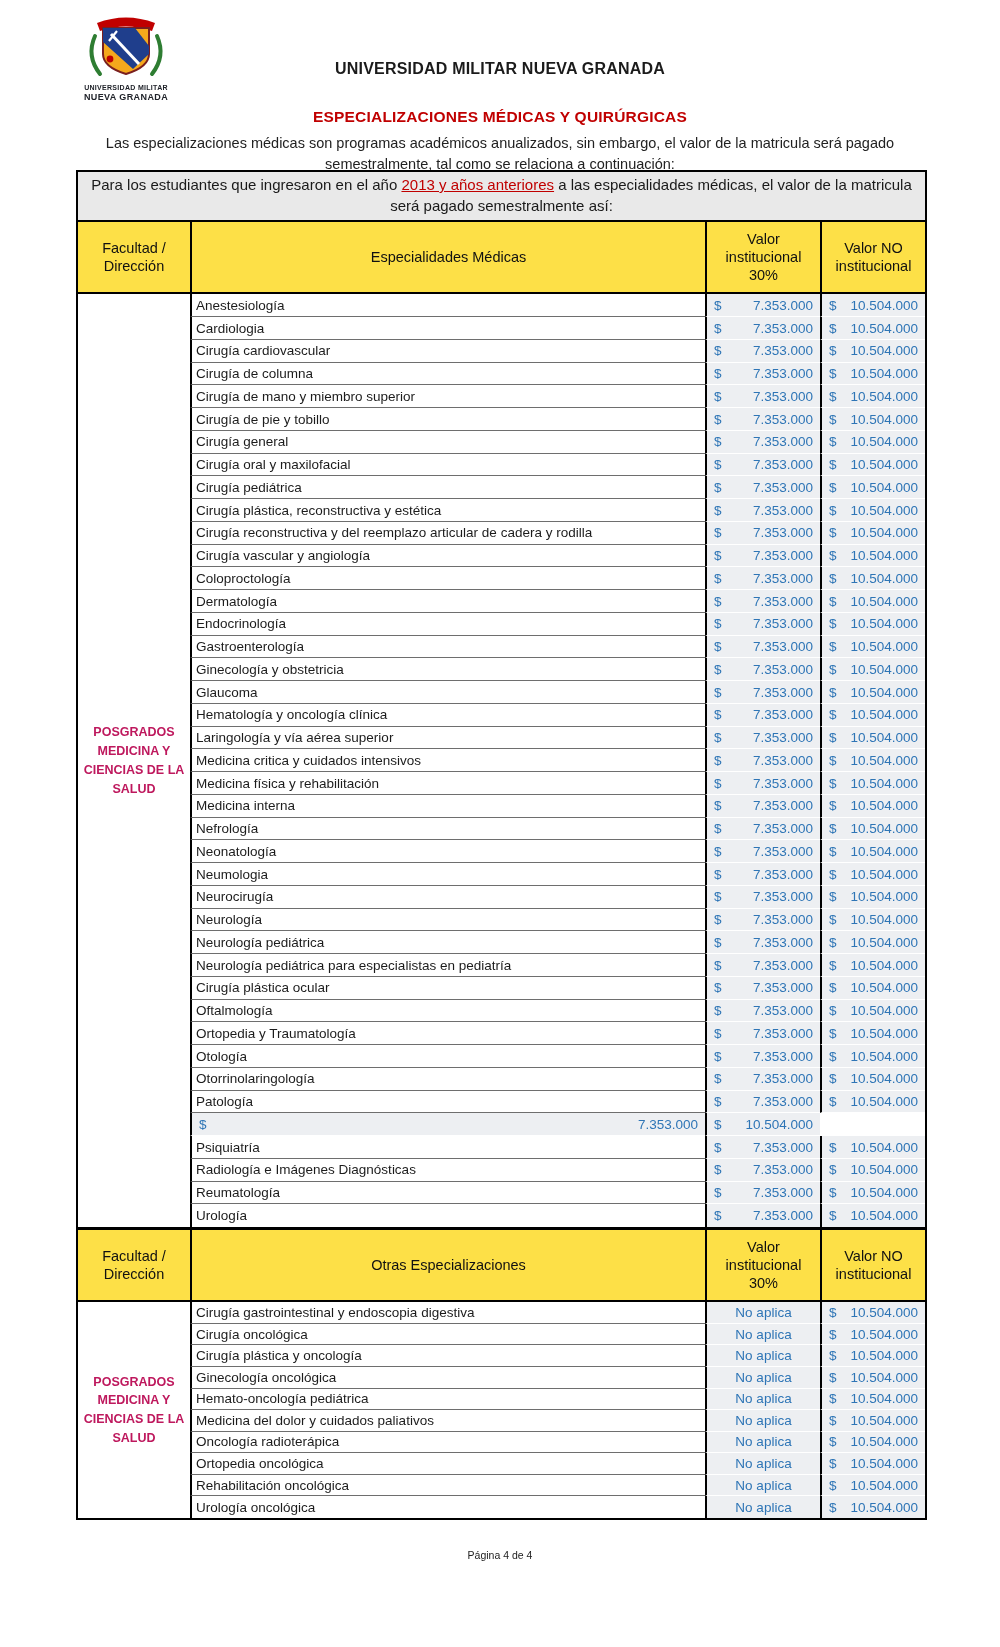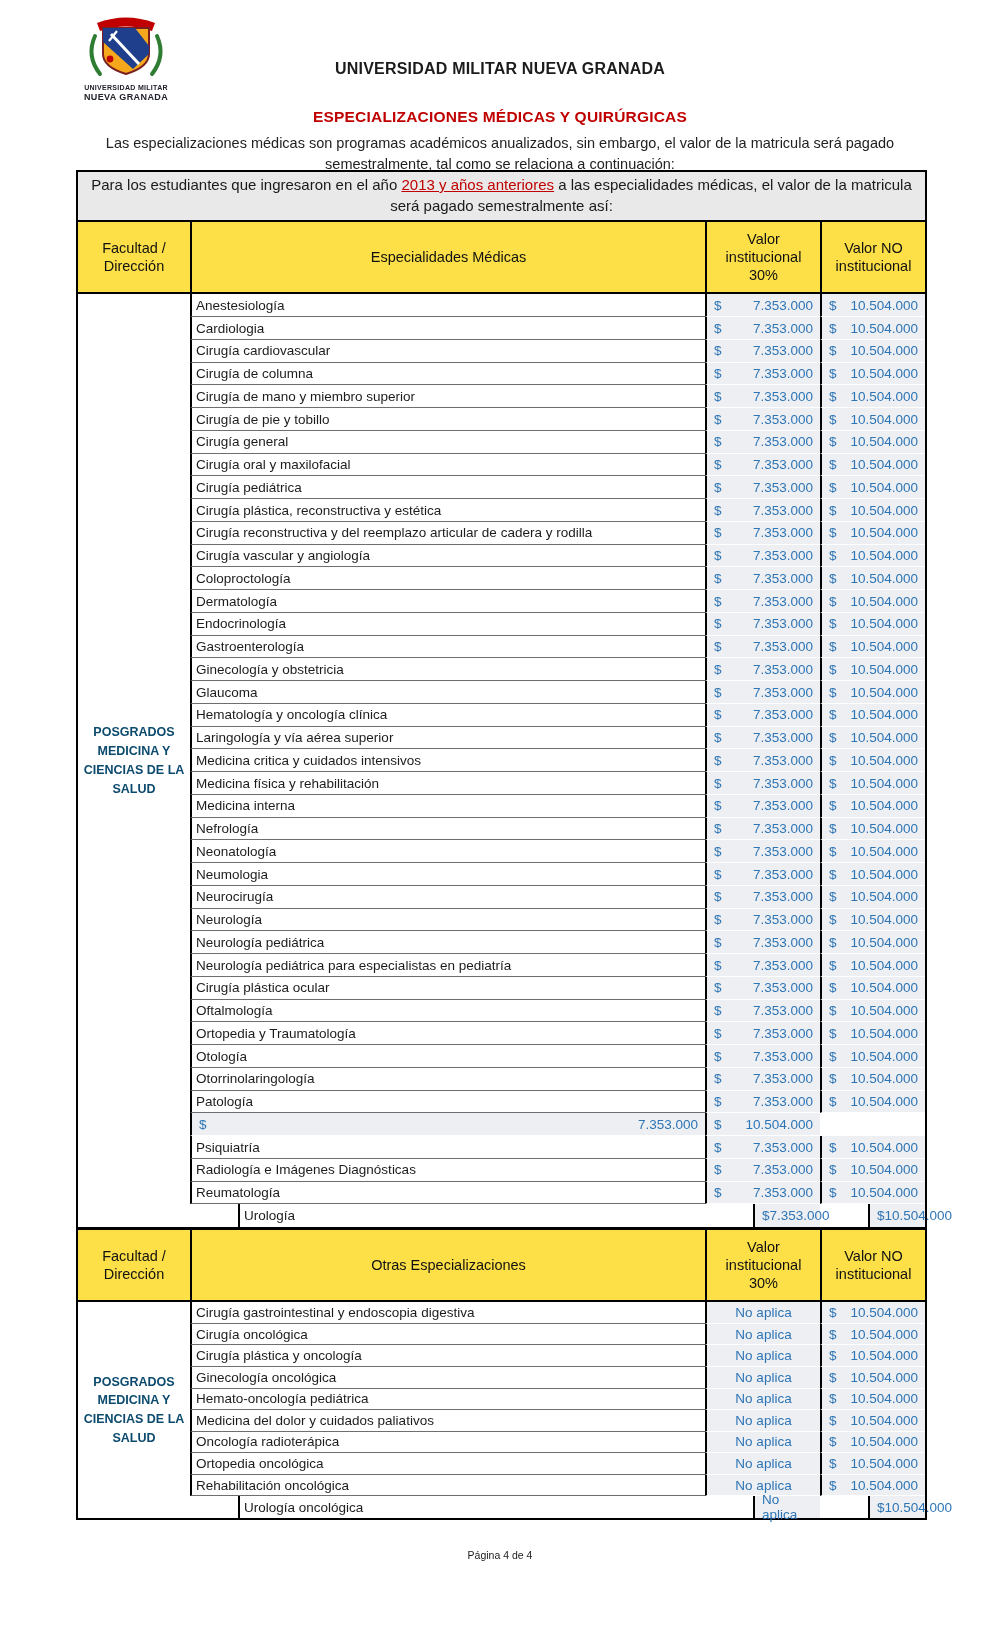--- a/index.html
+++ b/index.html
@@ -26,29 +26,29 @@
   .thead.second{border-top:3px solid #000;border-bottom:2.5px solid #000;}
   .thead .hcell{min-height:66px;display:flex;align-items:center;justify-content:center;
                 text-align:center;font-size:14.5px;color:#111;padding:2px 4px;line-height:1.25;}
   .thead .hcell.vline{border-left:2px solid #000;}
 
   .tbody{display:grid;grid-template-columns:112px 1fr 115px 105px;}
   #t1body{grid-auto-rows:22.75px;}
   #t2body{grid-auto-rows:21.6px;}
   .cell{box-sizing:border-box;}
   .cell.faculty{grid-column:1;display:flex;align-items:center;justify-content:center;
-                text-align:center;font-weight:bold;font-size:12.5px;line-height:1.5;padding:0 4px;color:#0c4a6e;}
+                text-align:center;font-weight:bold;font-size:12.5px;line-height:1.5;padding:0 4px;color:#be185d;}
   .cell.name{grid-column:2;border-left:2px solid #000;border-bottom:1px solid #6e6e6e;
              display:flex;align-items:center;padding:0 4px;font-size:13.5px;color:#1c1c1c;
              white-space:nowrap;overflow:hidden;}
   .cell.money{background:#edeff2;border-left:2px solid #000;border-bottom:1px solid #ffffff;
               display:flex;align-items:center;justify-content:space-between;
               padding:0 7px;font-size:13.5px;color:#2E75B6;}
   .cell.money.na{justify-content:center;}
-  .tbody .cell:nth-last-child(-n+3){border-bottom:none;margin-left:48px;}
+  .tbody .cell:nth-last-child(-n+3){border-bottom:none;}
 
   
   .footer{position:absolute;top:1549px;left:0;width:100%;text-align:center;
           font-size:10.5px;color:#222;}
 </style>
 </head>
 <body>
 
 <div class="page">
 

